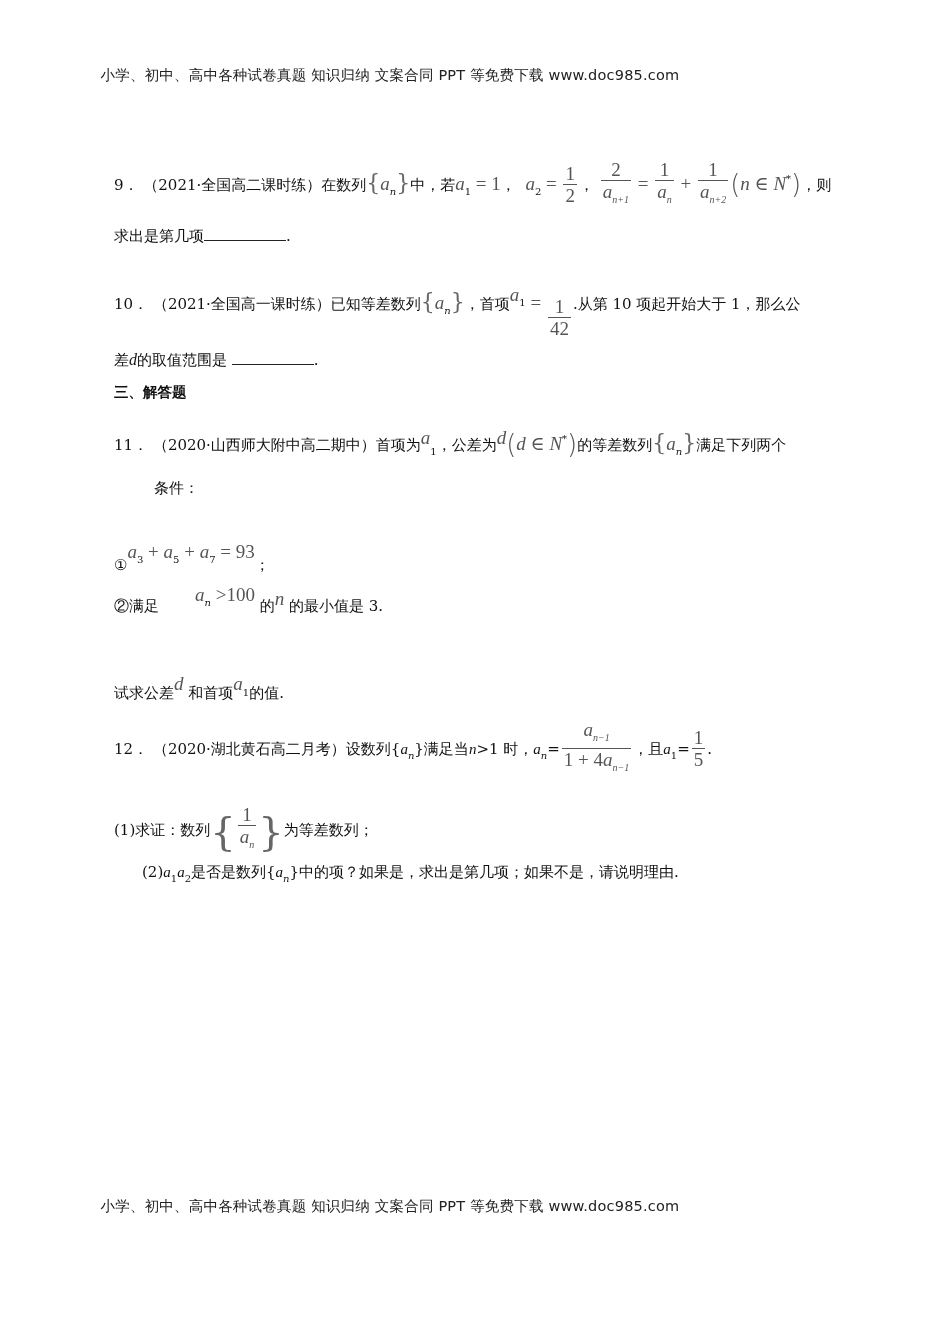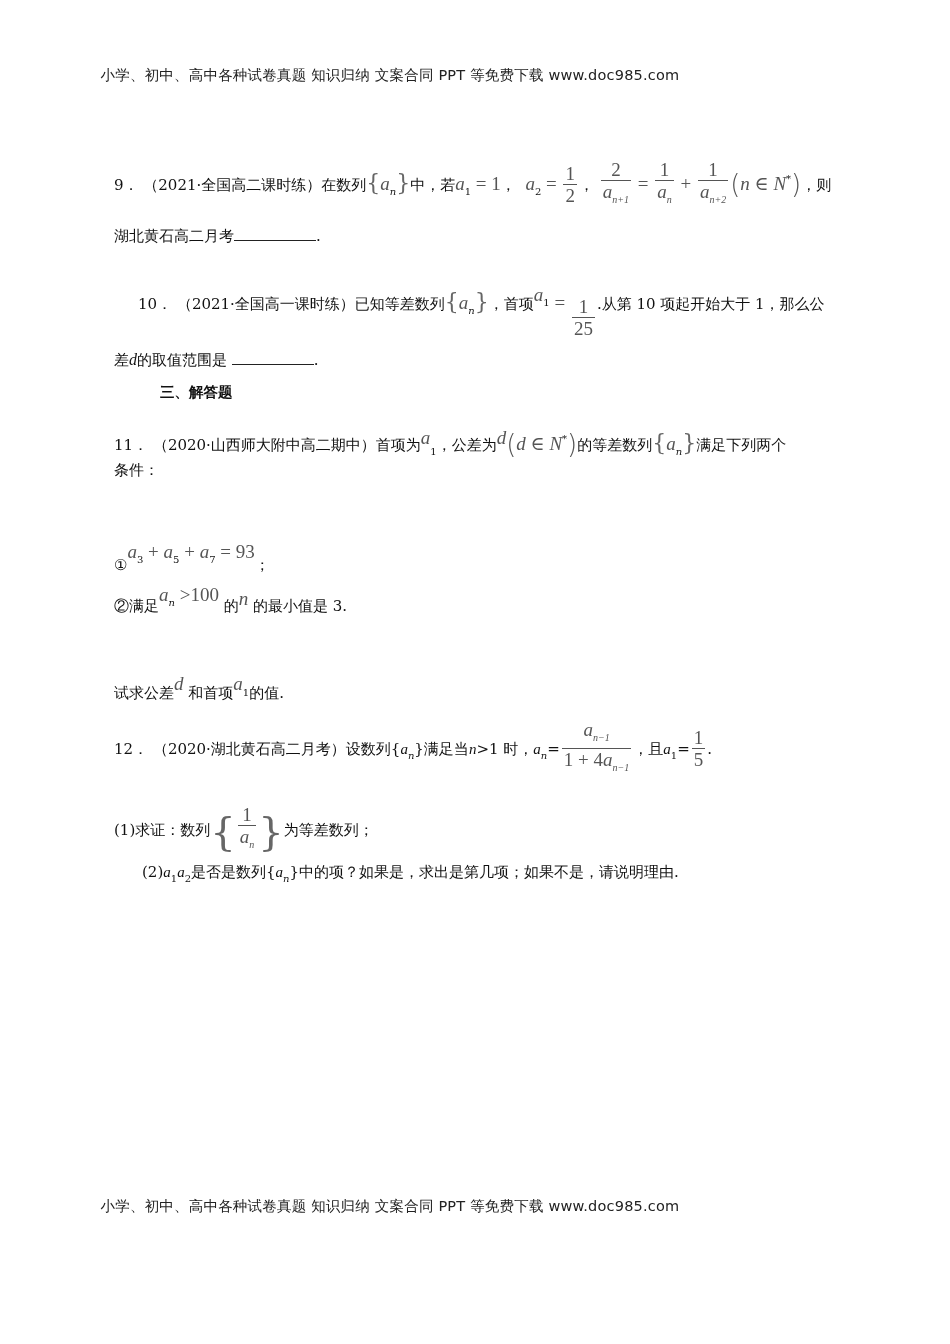--- a/index.html
+++ b/index.html
@@ -24,21 +24,21 @@
     .sub { font-size: 10px; vertical-align: -5px; font-style: italic; }
     .subr { font-size: 10px; vertical-align: -5px; font-style: normal; }
     .sup { font-size: 10px; vertical-align: 8px; }
     .frac { display: inline-flex; flex-direction: column; align-items: center; vertical-align: middle; margin: 0 2px; }
     .frac .num { padding: 0 2px; line-height: 20px; }
     .frac .den { border-top: 1px solid #555; padding: 0 2px; line-height: 22px; }
     .brace { font-family: "DejaVu Serif", serif; font-weight: 200; color: #666; font-size: 22px; }
     .bigbrace { font-size: 40px; vertical-align: middle; color: #666; font-weight: 100; }
     .paren { font-family: "DejaVu Sans", sans-serif; color: #555; font-size: 26px; font-weight: 200; vertical-align: -3px; }
     .blank { display: inline-block; border-bottom: 1px solid #222; vertical-align: baseline; height: 14px; }
-    .bold { font-weight: bold; font-family: "DejaVu Sans", sans-serif; font-size: 14.5px; margin-left: 46px; }
+    .bold { font-weight: bold; font-family: "DejaVu Sans", sans-serif; font-size: 14.5px; }
     .it { font-style: italic; font-family: "Liberation Serif", serif; }
     .small-it { font-style: italic; font-family: "Liberation Serif", serif; font-size: 16px; }
   </style>
 </head>
 <body>
 
 <div class="banner top">小学、初中、高中各种试卷真题 知识归纳 文案合同 PPT 等免费下载   www.doc985.com</div>
 
 <div class="line" style="top:160px;">
   <span>9．</span>
@@ -52,46 +52,46 @@
       <span class="den"><span class="m">a</span><span class="sub">n+1</span></span>
     </span><span class="mr"> = </span><span class="frac mr">
       <span class="num">1</span>
       <span class="den"><span class="m">a</span><span class="sub">n</span></span>
     </span><span class="mr"> + </span><span class="frac mr">
       <span class="num">1</span>
       <span class="den"><span class="m">a</span><span class="sub">n+2</span></span>
     </span><span class="paren">(</span><span class="m">n ∈ N</span><span class="sup">*</span><span class="paren">)</span><span>，则</span>
 </div>
 <div class="line" style="top:226px;">
-  <span>湖北黄石高二月考</span><span class="blank" style="width:82px;"></span><span>.</span>
+  <span>求出是第几项</span><span class="blank" style="width:82px;"></span><span>.</span>
 </div>
 
-<div class="line" style="top:285px;margin-left:24px;">
+<div class="line" style="top:285px;">
   <span>10．</span>
   <span>（2021·全国高一课时练）</span><span>已知等差数列</span><span class="brace">{</span><span class="m">a</span><span class="sub">n</span><span class="brace">}</span><span>，首项</span><span class="m" style="vertical-align:8px;">a</span><span class="subr" style="vertical-align:3px;">1</span><span class="mr"> = </span><span class="frac mr" style="vertical-align:-4px;">
       <span class="num">1</span>
-      <span class="den">25</span>
+      <span class="den">42</span>
     </span><span>.从第 10 项起开始大于 1，那么公</span>
 </div>
 <div class="line" style="top:350px;">
   <span>差</span><span class="small-it">d</span><span>的取值范围是 </span><span class="blank" style="width:82px;"></span><span>.</span>
 </div>
 
 <div class="line bold" style="top:382px;">三、解答题</div>
 
 <div class="line" style="top:428px;">
   <span>11．</span>
   <span>（2020·山西师大附中高二期中）</span><span>首项为</span><span class="m" style="vertical-align:6px;">a</span><span class="subr">1</span><span>，公差为</span><span class="m" style="vertical-align:6px;">d</span><span class="paren">(</span><span class="m">d ∈ N</span><span class="sup">*</span><span class="paren">)</span><span>的等差数列</span><span class="brace">{</span><span class="m">a</span><span class="sub">n</span><span class="brace">}</span><span>满足下列两个</span>
 </div>
-<div class="line" style="top:460px;">条件：</div>
+<div class="line" style="top:478px;margin-left:40px;">条件：</div>
 <div class="line" style="top:522px;margin-top:20px;">
   <span>①</span><span style="display:inline-block; vertical-align:12px;"><span class="m">a</span><span class="subr">3</span><span class="mr"> + </span><span class="m">a</span><span class="subr">5</span><span class="mr"> + </span><span class="m">a</span><span class="subr">7</span><span class="mr"> = 93</span></span><span>；</span>
 </div>
 <div class="line" style="top:585px;">
-  <span>②满足</span><span style="display:inline-block; vertical-align:10px;"><span class="m">a</span><span class="sub">n</span><span class="mr"> &gt;100</span></span>&nbsp;<span>的</span><span class="m" style="vertical-align:6px;">n</span>&nbsp;<span>的最小值是 3.</span>
+  <span>②满足</span><span style="display:inline-block; vertical-align:10px;margin-left:36px;"><span class="m">a</span><span class="sub">n</span><span class="mr"> &gt;100</span></span>&nbsp;<span>的</span><span class="m" style="vertical-align:6px;">n</span>&nbsp;<span>的最小值是 3.</span>
 </div>
 <div class="line" style="top:674px;">
   <span>试求公差</span><span class="m" style="vertical-align:8px;">d</span>&nbsp;<span>和首项</span><span class="m" style="vertical-align:8px;">a</span><span class="subr" style="vertical-align:2px;">1</span><span>的值.</span>
 </div>
 
 <div class="line" style="top:720px;">
   <span>12．</span>
   <span>（2020·湖北黄石高二月考）</span><span>设数列{</span><span class="it">a</span><span class="sub">n</span><span>}满足当</span><span class="it">n</span><span>&gt;1 时，</span><span class="it">a</span><span class="sub">n</span><span>=</span><span class="frac mr">
       <span class="num"><span class="m">a</span><span class="sub">n−1</span></span>
       <span class="den"><span>1 + 4</span><span class="m">a</span><span class="sub">n−1</span></span>

